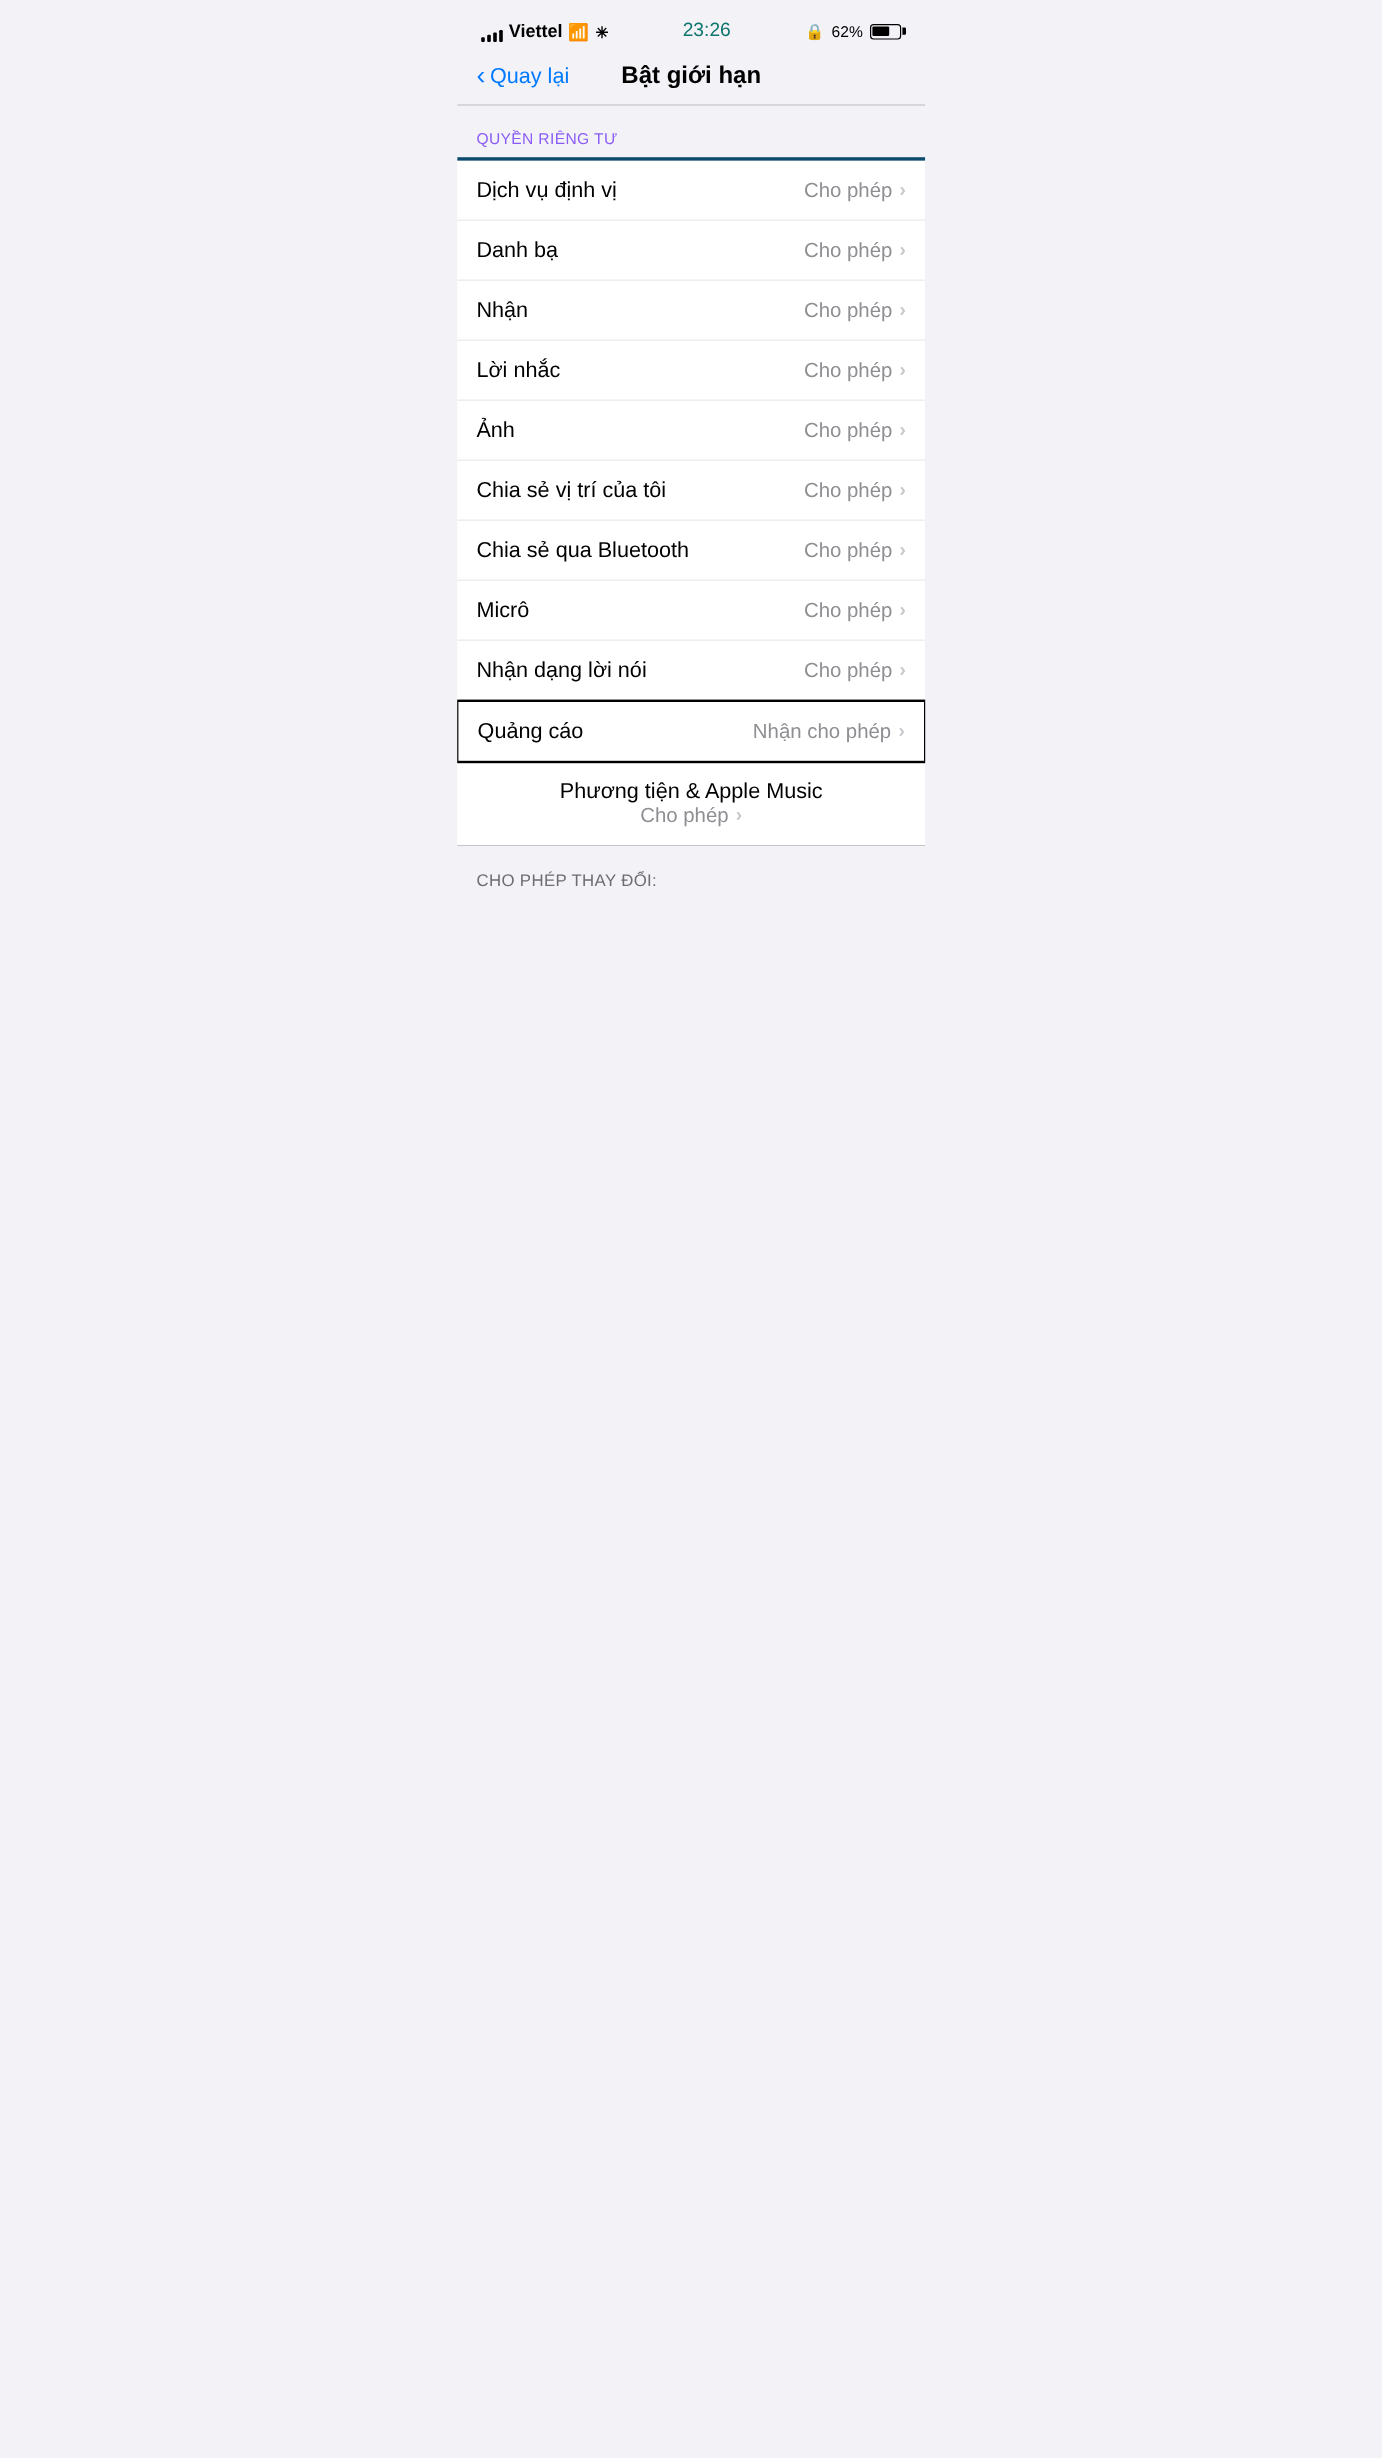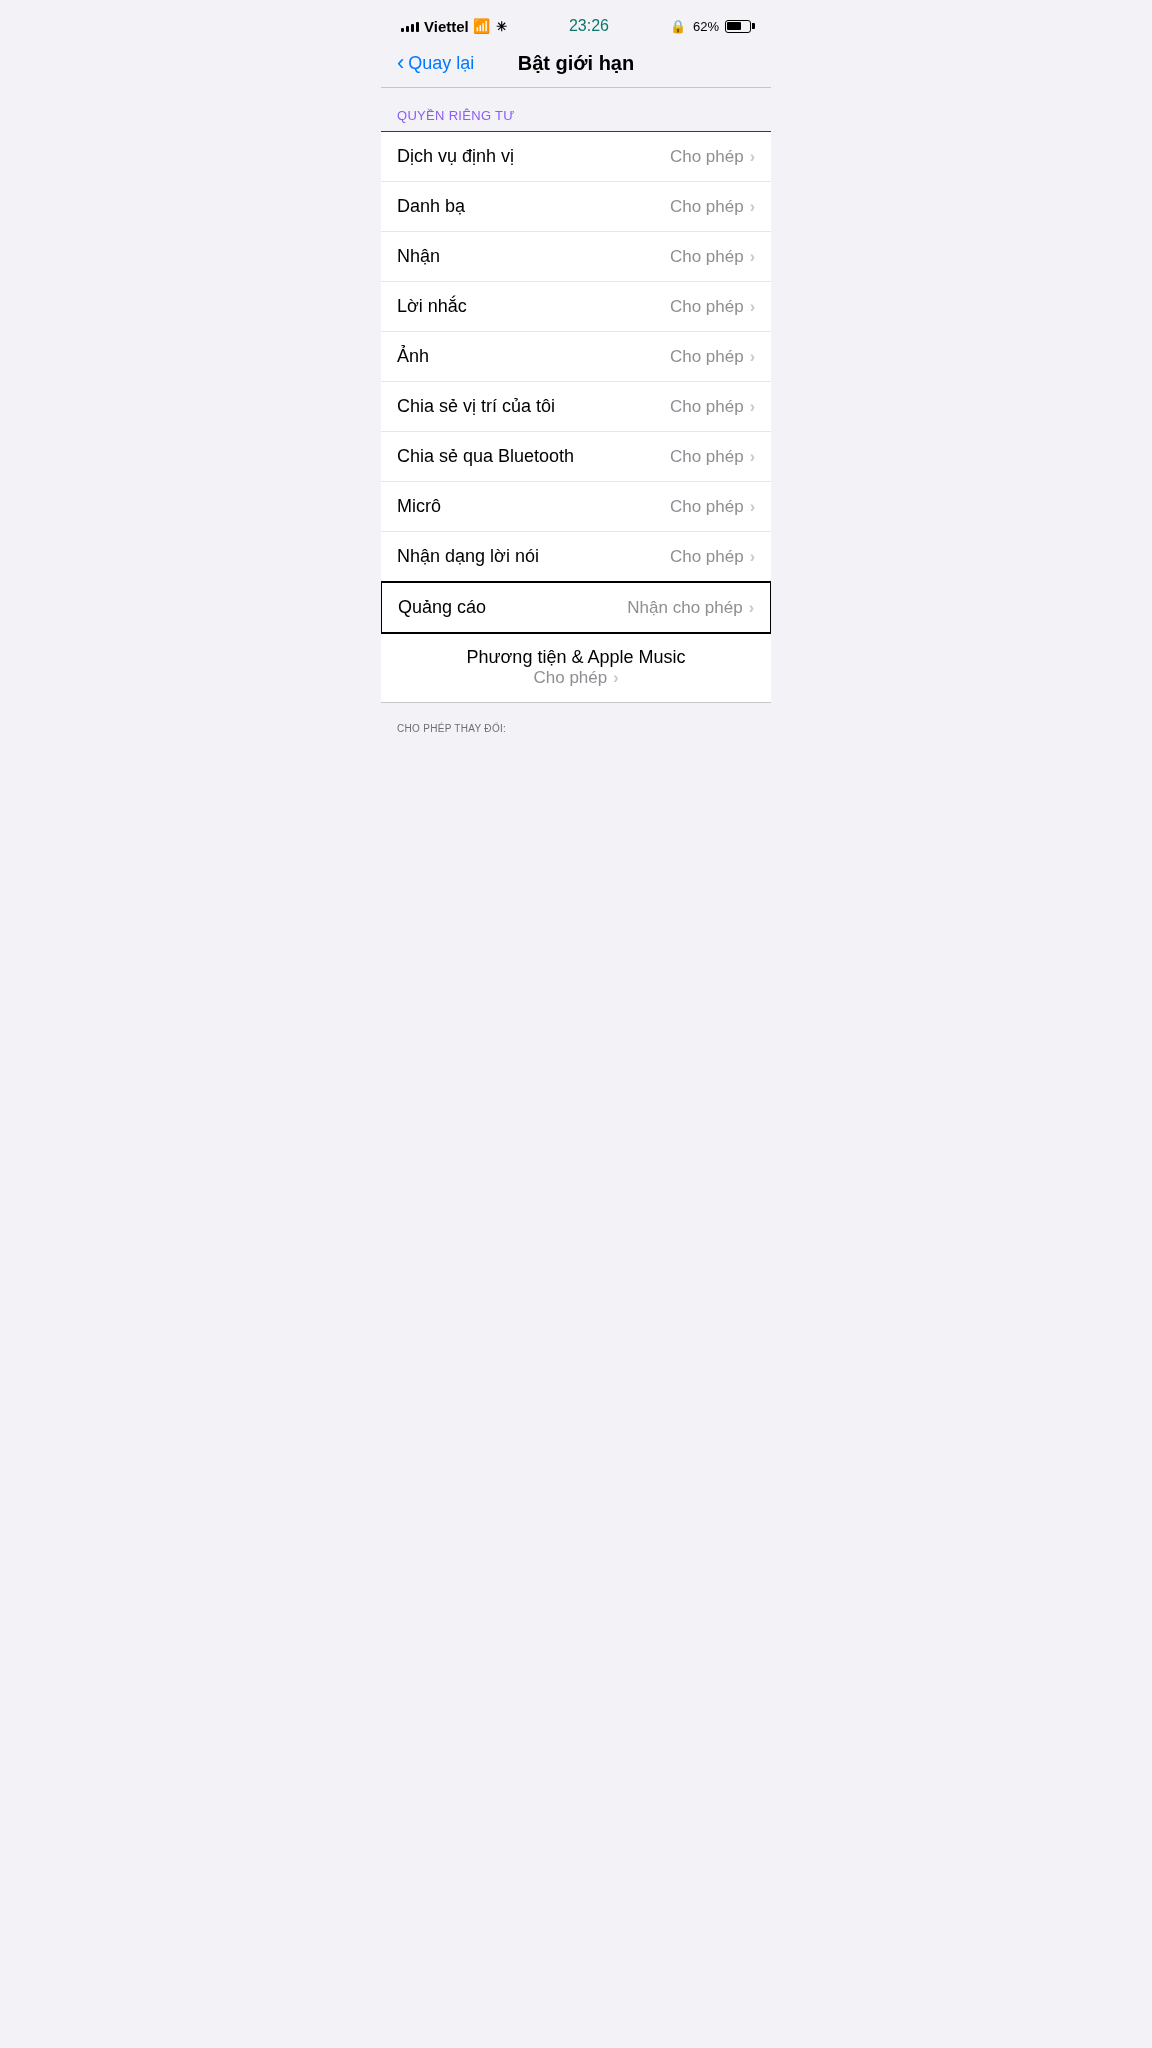--- a/index.html
+++ b/index.html
@@ -18,21 +18,21 @@
       background: #f2f2f7;
       display: flex;
       justify-content: space-between;
       align-items: center;
       padding: 14px 20px 6px 20px;
       height: 44px;
     }
 
     .status-left {
       display: flex;
-      align-items: center;
+      align-items: flex-end;
       gap: 5px;
       font-size: 15px;
       font-weight: 600;
     }
 
     .signal-bars {
       display: flex;
       align-items: flex-end;
       gap: 2px;
       height: 12px;
@@ -137,21 +137,21 @@
       font-weight: 400;
       color: #8b5cf6;
       text-transform: uppercase;
       letter-spacing: 0.3px;
       background: #f2f2f7;
     }
 
     
     .settings-list {
       background: #fff;
-      border-top: 1px solid #0c4a6e;
+      border-top: 3px solid #0c4a6e;
       border-bottom: 1px solid #c6c6c8;
     }
 
     .settings-item {
       display: flex;
       align-items: center;
       justify-content: space-between;
       padding: 14px 16px;
       background: #fff;
       border-bottom: 1px solid #e5e5ea;
@@ -192,21 +192,21 @@
 
     .chevron-right {
       color: #c7c7cc;
       font-size: 16px;
       font-weight: 600;
     }
 
     
     .bottom-section-header {
       padding: 20px 16px 8px 16px;
-      font-size: 10px;
+      font-size: 14px;
       font-weight: 400;
       color: #6d6d72;
       text-transform: uppercase;
       letter-spacing: 0.3px;
       background: #f2f2f7;
     }
   </style>
 </head>
 <body>
 

